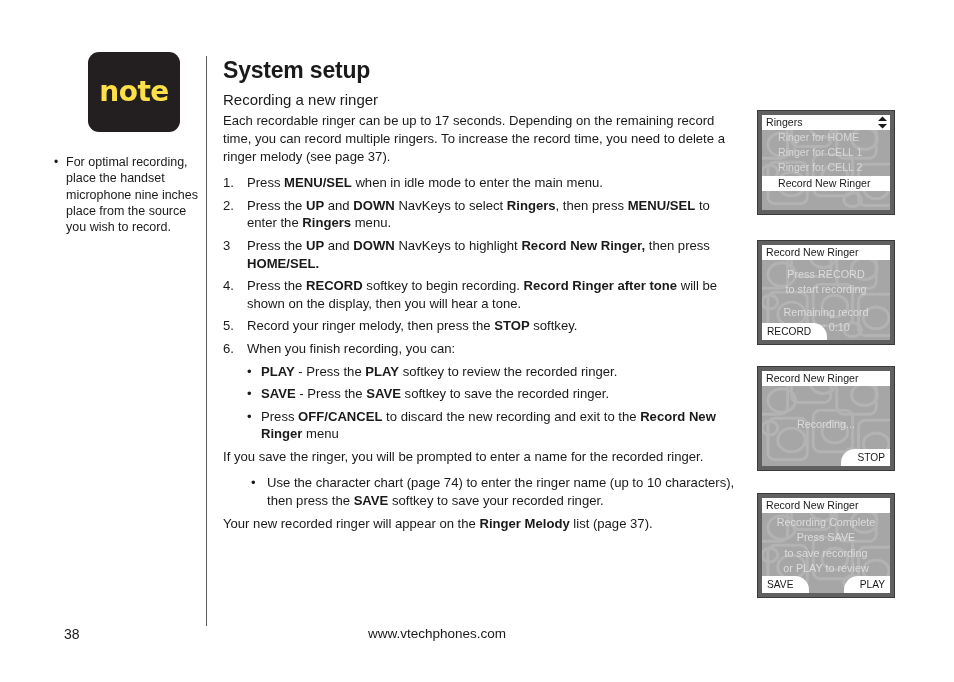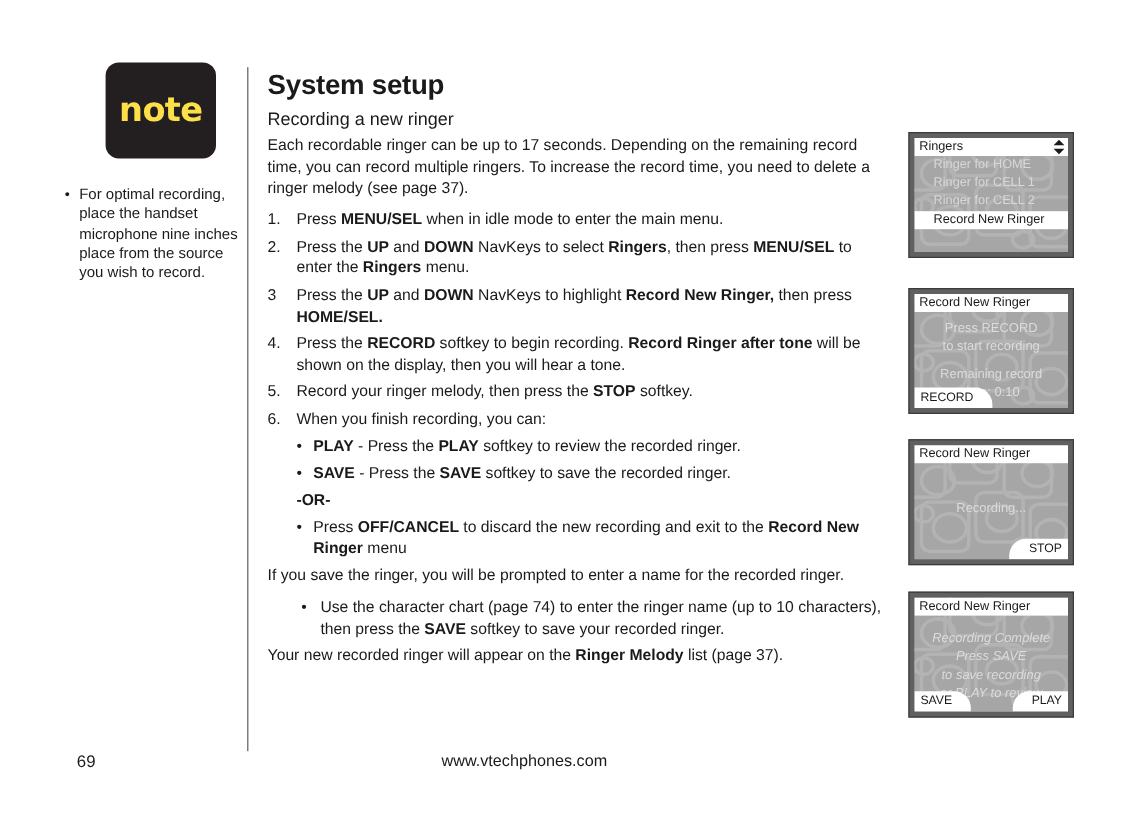--- a/index.html
+++ b/index.html
@@ -199,21 +199,21 @@
 
   .lcd-body {
     position:relative; z-index:3;
     text-align:center;
     color:#dcdcdc;
     font-size:10.8px;
     line-height:15.3px;
     padding-top:7px;
   }
   .lcd-body .gap { height:7px; }
-  .lcd-body.tight { padding-top:12px;font-style:italic; }
+  .lcd-body.tight { padding-top:2px; }
   .lcd-body.mid {
     padding-top:0;
     position:absolute;
     z-index:3;
     left:0; right:0;
     top:46px;
   }
 
   
   .softkey-row {
@@ -295,21 +295,20 @@
 
     <div class="sub-bullet">
       <span class="sub-dot">•</span>
       <span class="sub-body"><b>PLAY</b> - Press the <b>PLAY</b> softkey to review the recorded ringer.</span>
     </div>
     <div class="sub-bullet">
       <span class="sub-dot">•</span>
       <span class="sub-body"><b>SAVE</b> - Press the <b>SAVE</b> softkey to save the recorded ringer.</span>
     </div>
 
-    <div class="or-line">-OR-</div>
 
     <div class="sub-bullet">
       <span class="sub-dot">•</span>
       <span class="sub-body">Press <b>OFF/CANCEL</b> to discard the new recording and exit to the <b>Record New Ringer</b> menu</span>
     </div>
 
     <p class="para" style="margin-top:4px;">If you save the ringer, you will be prompted to enter a name for the recorded ringer.</p>
 
     <div class="sub-bullet bullet-indent2">
       <span class="sub-dot">•</span>
@@ -448,16 +447,16 @@
         <div>to save recording</div>
         <div>or PLAY to review</div>
       </div>
       <div class="softkey-row">
         <div class="softkey left">SAVE</div>
         <div class="softkey right">PLAY</div>
       </div>
     </div>
   </div>
 
-  <div id="footer-page-num">69</div>
+  <div id="footer-page-num">38</div>
   <div id="footer-url">www.vtechphones.com</div>
 
 </div>
 
 </body></html>

